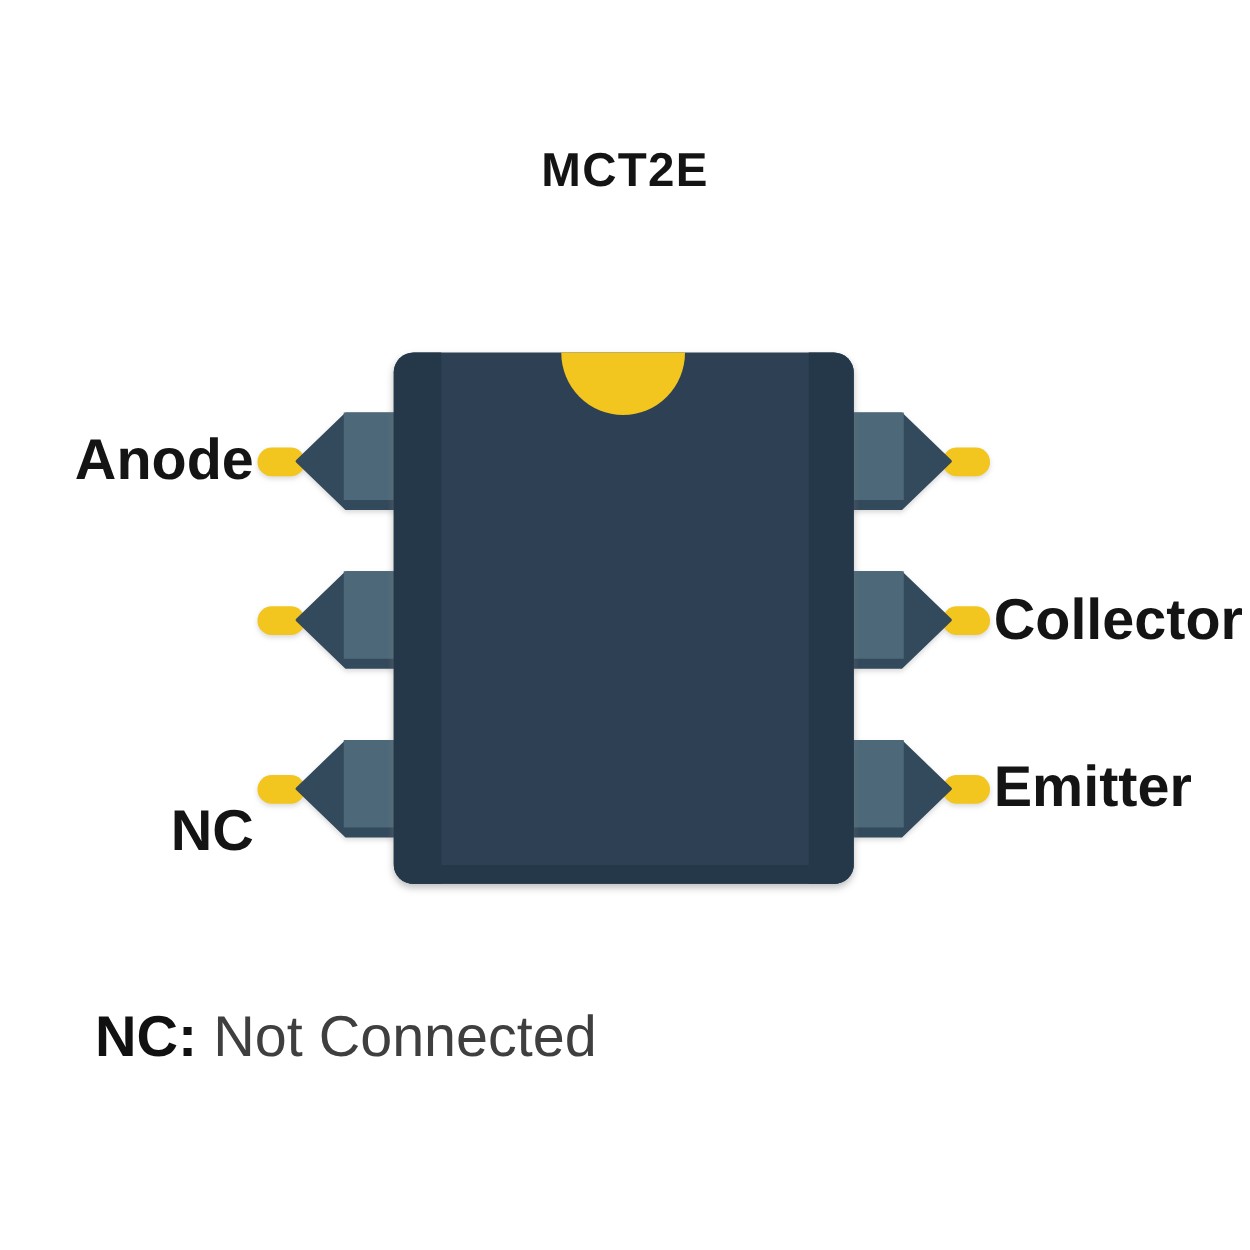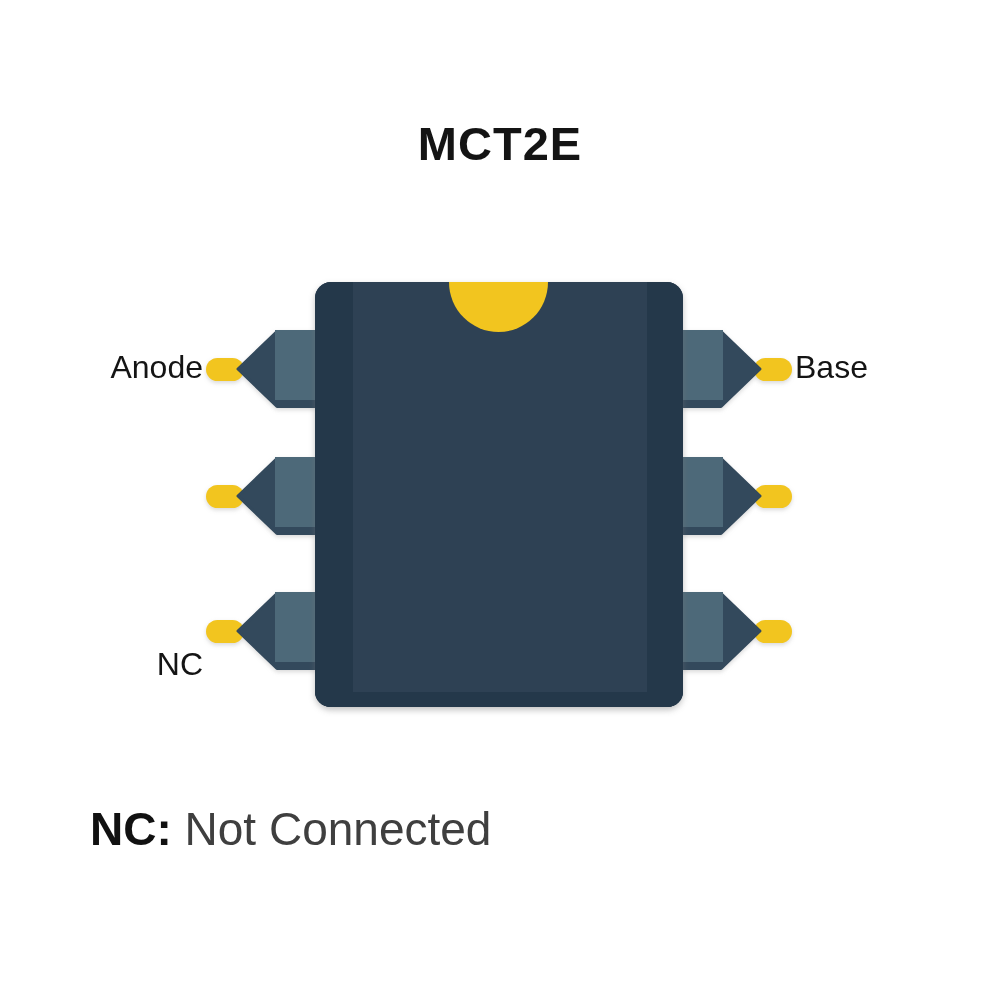--- a/index.html
+++ b/index.html
@@ -16,21 +16,21 @@
   body{
     width:1000px;height:1000px;background:var(--bg);
     font-family:"Liberation Sans", sans-serif;
     overflow:hidden;
   }
   .stage{position:relative;width:1000px;height:1000px;}
 
   .title{
     position:absolute;left:0;right:0;top:116px;
     text-align:center;
-    font-size:47px;font-weight:bold;color:var(--label-text);
+    font-size:38px;font-weight:bold;color:var(--label-text);
     letter-spacing:1px;
   }
 
   
   .chip{
     position:absolute;left:315px;top:282px;width:368px;height:425px;
     background:var(--chip-body);
     border-radius:16px;
     box-shadow:0 3px 6px rgba(120,120,120,.45);
   }
@@ -48,29 +48,29 @@
   
   svg.pin{position:absolute;width:113px;height:78px;overflow:visible;
           filter:drop-shadow(0 2px 2px rgba(130,130,130,.30));}
   .pd{fill:var(--pin-dark);stroke:var(--pin-dark);stroke-width:3;stroke-linejoin:round;}
   .pl{fill:var(--pin-light);}
   .lead{fill:var(--lead-yellow);}
 
   
   .pin-label{
     position:absolute;
-    font-size:32px;font-weight:normal;color:var(--label-text);
+    font-size:46px;font-weight:bold;color:var(--label-text);
     transform:translateY(-54%);
     white-space:nowrap;
   }
   .pin-label.left{right:797px;text-align:right;}
   .pin-label.right{left:795px;text-align:left;}
 
   .note{
-    position:absolute;left:90px;top:802px;
+    position:absolute;left:76px;top:802px;
     font-size:46px;color:var(--note-text);
     white-space:nowrap;
   }
   .note .abbr{font-weight:bold;color:#111111;}
 </style>
 </head>
 <body>
 
 <div class="stage">
 
@@ -110,19 +110,20 @@
 
   <div class="chip">
     <div class="strip left"></div>
     <div class="strip right"></div>
     <div class="strip bottom"></div>
     <div class="notch"></div>
   </div>
 
   <div class="pin-label left" style="top:369px">Anode</div>
   <div class="pin-label left" style="top:666px">NC</div>
-  <div class="pin-label right" style="top:369px">Base</div>
+  <div class="pin-label right" style="top:497px">Collector</div>
+  <div class="pin-label right" style="top:631px">Emitter</div>
 
   <div class="note">
     <span class="abbr">NC:</span><span> Not Connected</span>
   </div>
 
 </div>
 
 </body></html>

